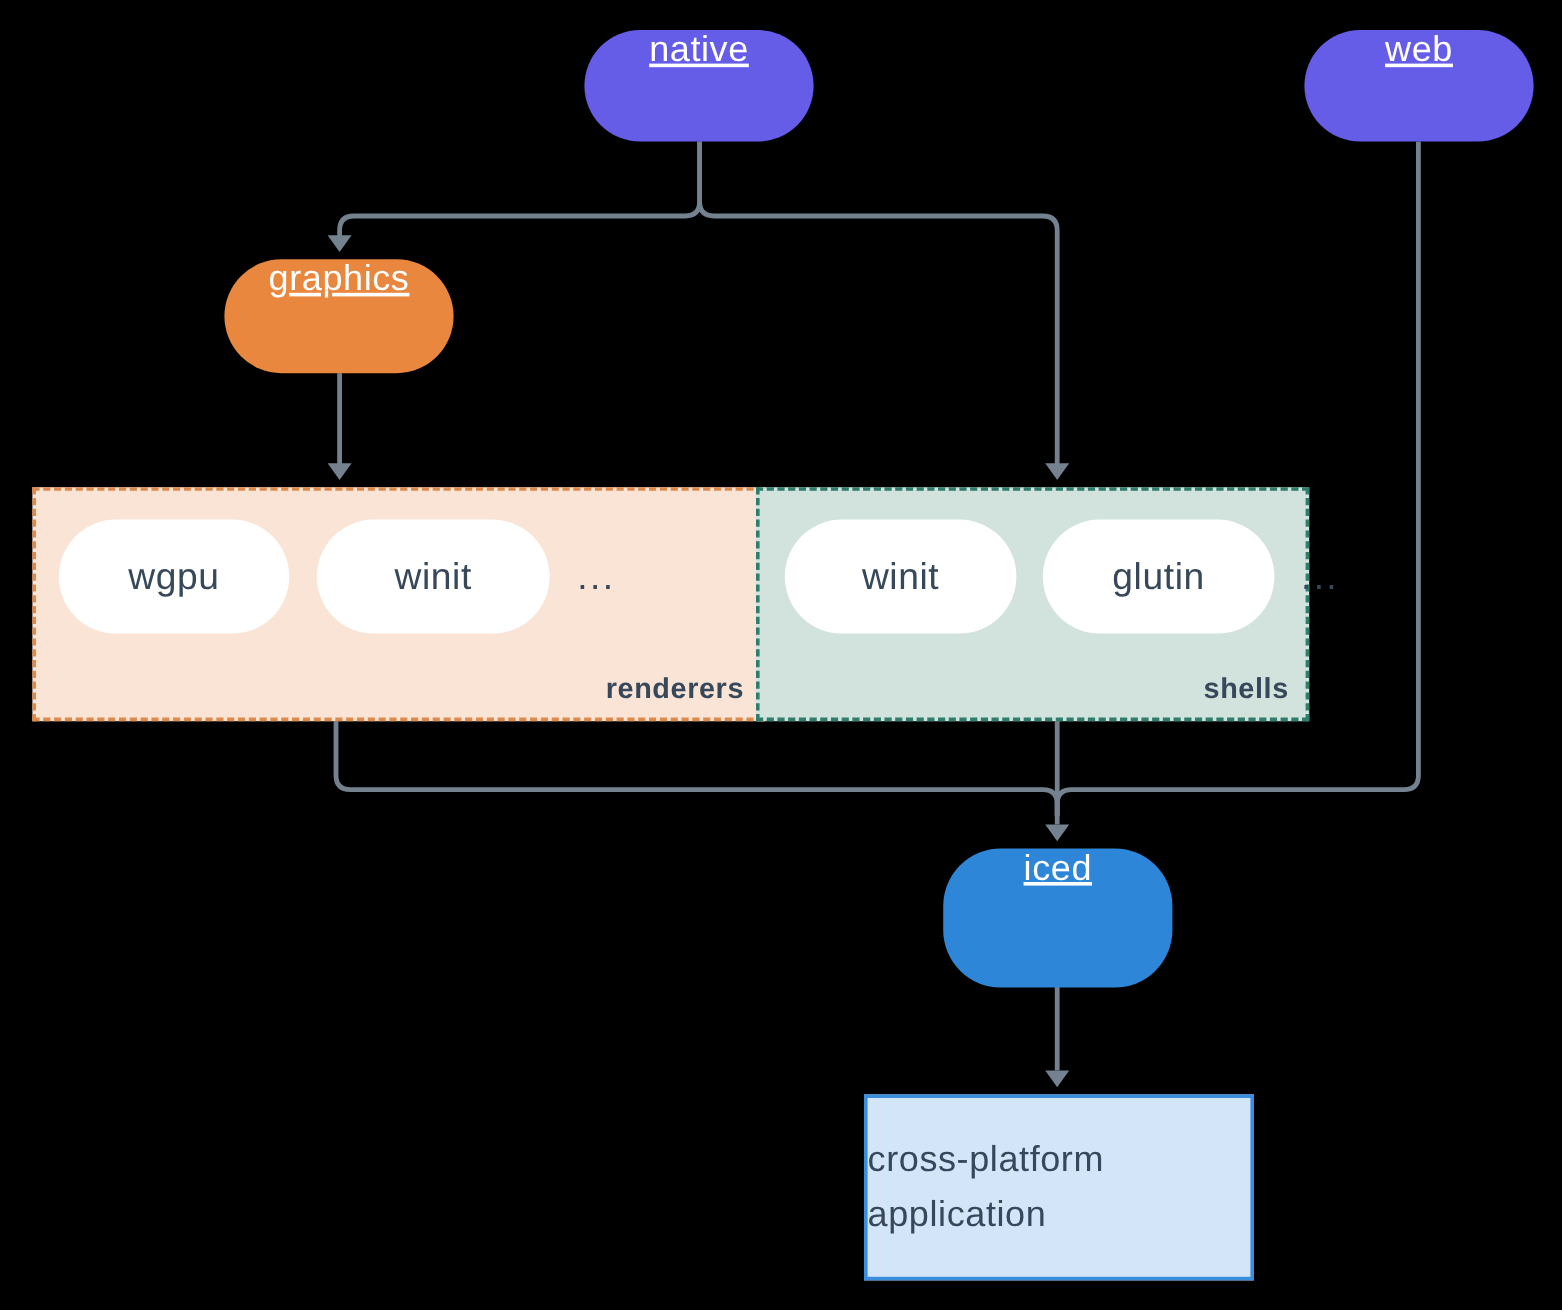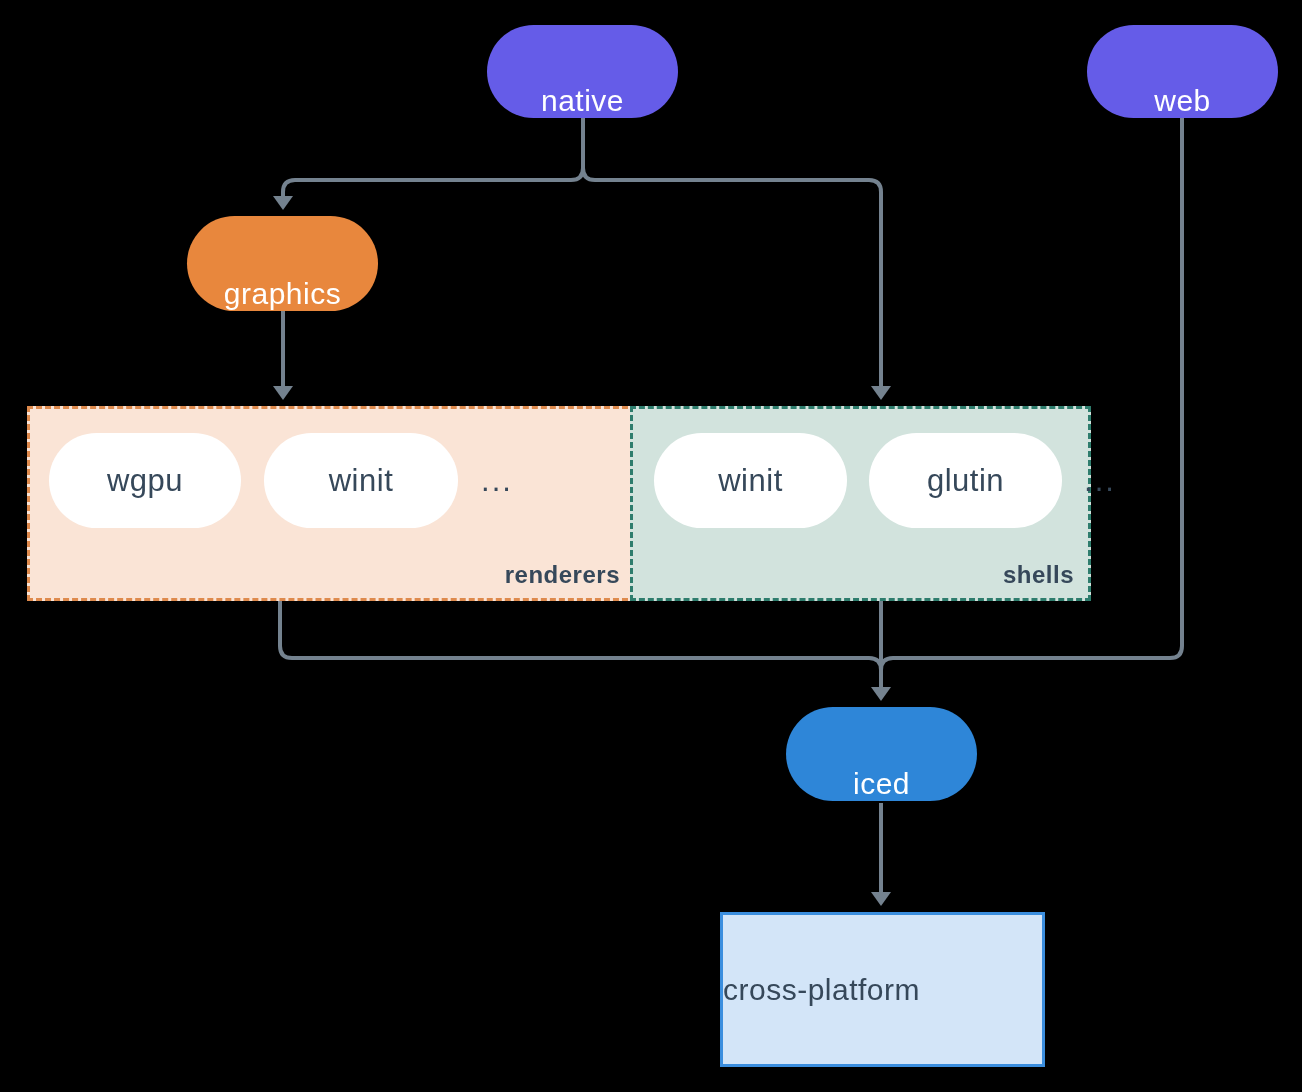--- a/index.html
+++ b/index.html
@@ -36,31 +36,32 @@
     fill: none;
     stroke: var(--edge);
     stroke-width: 4;
     stroke-linecap: butt;
   }
   .arrowhead { fill: var(--edge); }
 
   .pill {
     position: absolute;
     display: flex;
-    align-items: flex-end;
+    align-items: flex-start;
     justify-content: center;
     border-radius: 48px;
     color: #ffffff;
     font-size: 30px;
     letter-spacing: 0.5px;
+    text-decoration: underline;
   }
   .pill-native   { left: 487px; top: 25px;  width: 191px; height: 93px; background: var(--platform); }
   .pill-web      { left: 1087px; top: 25px; width: 191px; height: 93px; background: var(--platform); }
   .pill-graphics { left: 187px; top: 216px; width: 191px; height: 95px; background: var(--graphics); }
-  .pill-iced     { left: 786px; top: 707px; width: 191px; height: 94px; background: var(--iced); }
+  .pill-iced     { left: 786px; top: 707px; width: 191px; height: 116px; background: var(--iced); }
 
   .group {
     position: absolute;
     width: 610px; height: 195px;
     border: 3px dashed;
   }
   .group-renderers {
     left: 27px; top: 406px;
     background: var(--renderers-fill);
     border-color: var(--renderers-border);
@@ -182,15 +183,16 @@
     <div class="ellipsis">...</div>
     <div class="group-label">shells</div>
   </div>
 
   <div class="pill pill-iced">
     <span>iced</span>
   </div>
 
   <div class="app-box">
     <span>cross-platform</span>
+    <span>application</span>
   </div>
 
 </div>
 
 </body></html>

